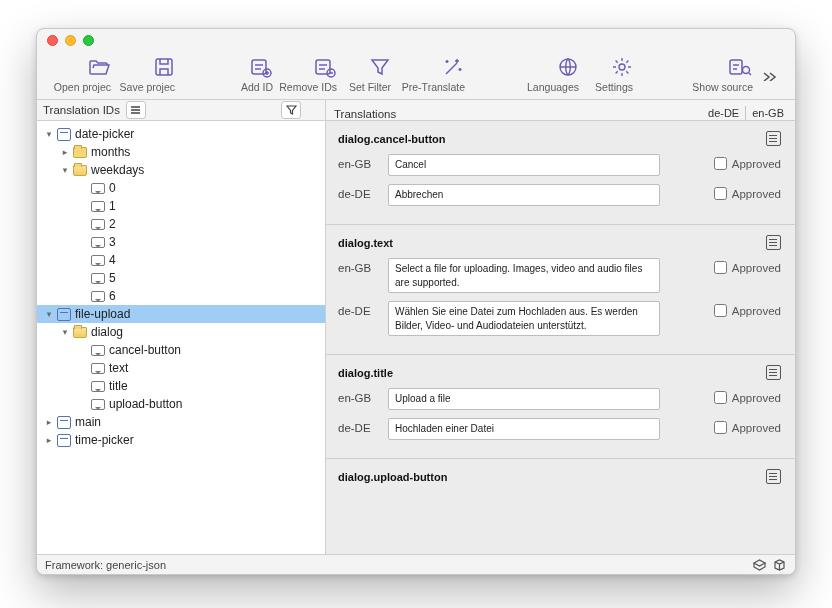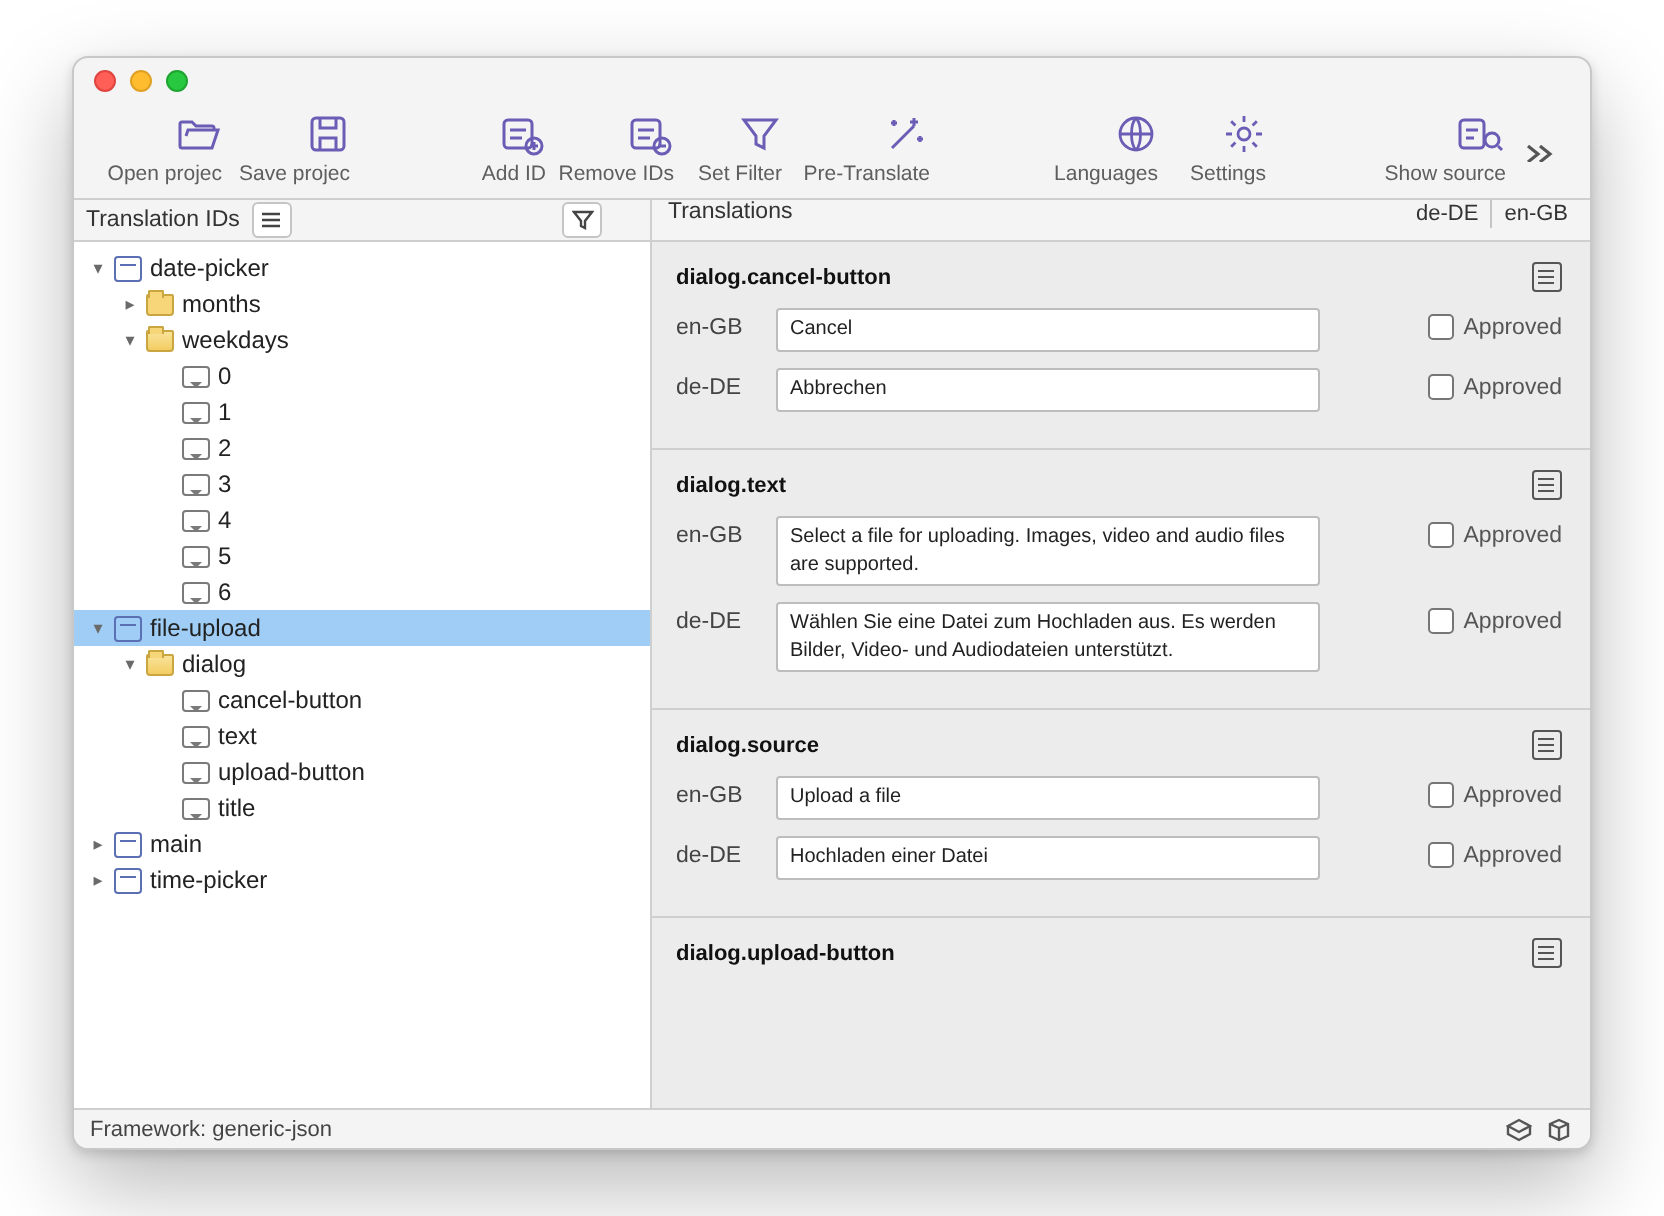--- a/index.html
+++ b/index.html
@@ -72,21 +72,21 @@
     padding:0 24px 0 6px;
   }
   .ph-left .title{ flex:0 0 auto; }
   .ph-left .mini-btn{
     width:20px; height:18px; display:flex; align-items:center; justify-content:center;
     border:1px solid #c5c5c5; border-radius:3px; margin-left:6px; background:#fff;
     color:#444;
   }
   .ph-left .spacer{flex:1;}
   .ph-right {
-    flex:1; display:flex; align-items:flex-start; padding:0 6px 0 8px;
+    flex:1; display:flex; align-items:flex-end; padding:0 6px 0 8px;
   }
   .ph-right .title{flex:1;}
   .lang-tag{
     padding:1px 5px; font-size:11px; color:#333;
   }
   .lang-sep{ width:1px; height:14px; background:#c5c5c5; margin:0 1px;}
 
   
   .content {
     flex:1; display:flex; min-height:0;
@@ -381,26 +381,26 @@
             <span class="label">cancel-button</span>
           </div>
         <div class="row">
             <span class="ind" style="width:52px"></span>
             <span class="ico-msg"></span>
             <span class="label">text</span>
           </div>
         <div class="row">
             <span class="ind" style="width:52px"></span>
             <span class="ico-msg"></span>
+            <span class="label">title</span>
+          </div>
+        <div class="row">
+            <span class="ind" style="width:52px"></span>
+            <span class="ico-msg"></span>
             <span class="label">upload-button</span>
-          </div>
-        <div class="row">
-            <span class="ind" style="width:52px"></span>
-            <span class="ico-msg"></span>
-            <span class="label">title</span>
           </div>
 
         <div class="row">
           <span class="ind" style="width:6px"></span>
             <span class="chev">▸</span>
           <span class="ico-sq"></span>
           <span class="label">main</span>
         </div>
         <div class="row">
           <span class="ind" style="width:6px"></span>
@@ -454,21 +454,21 @@
           <div class="field">Wählen Sie eine Datei zum Hochladen aus. Es werden Bilder, Video- und Audiodateien unterstützt.</div>
           <label class="appr">
               <input type="checkbox" style="">
               <span>Approved</span>
             </label>
         </div>
       </div>
 
       <div class="t-entry">
         <div class="t-head">
-          <span class="key">dialog.source</span>
+          <span class="key">dialog.title</span>
           <span class="note-ico"></span>
         </div>
         <div class="t-line">
           <span class="lang">en-GB</span>
           <div class="field">Upload a file</div>
           <label class="appr">
               <input type="checkbox" style="">
               <span>Approved</span>
             </label>
         </div>

